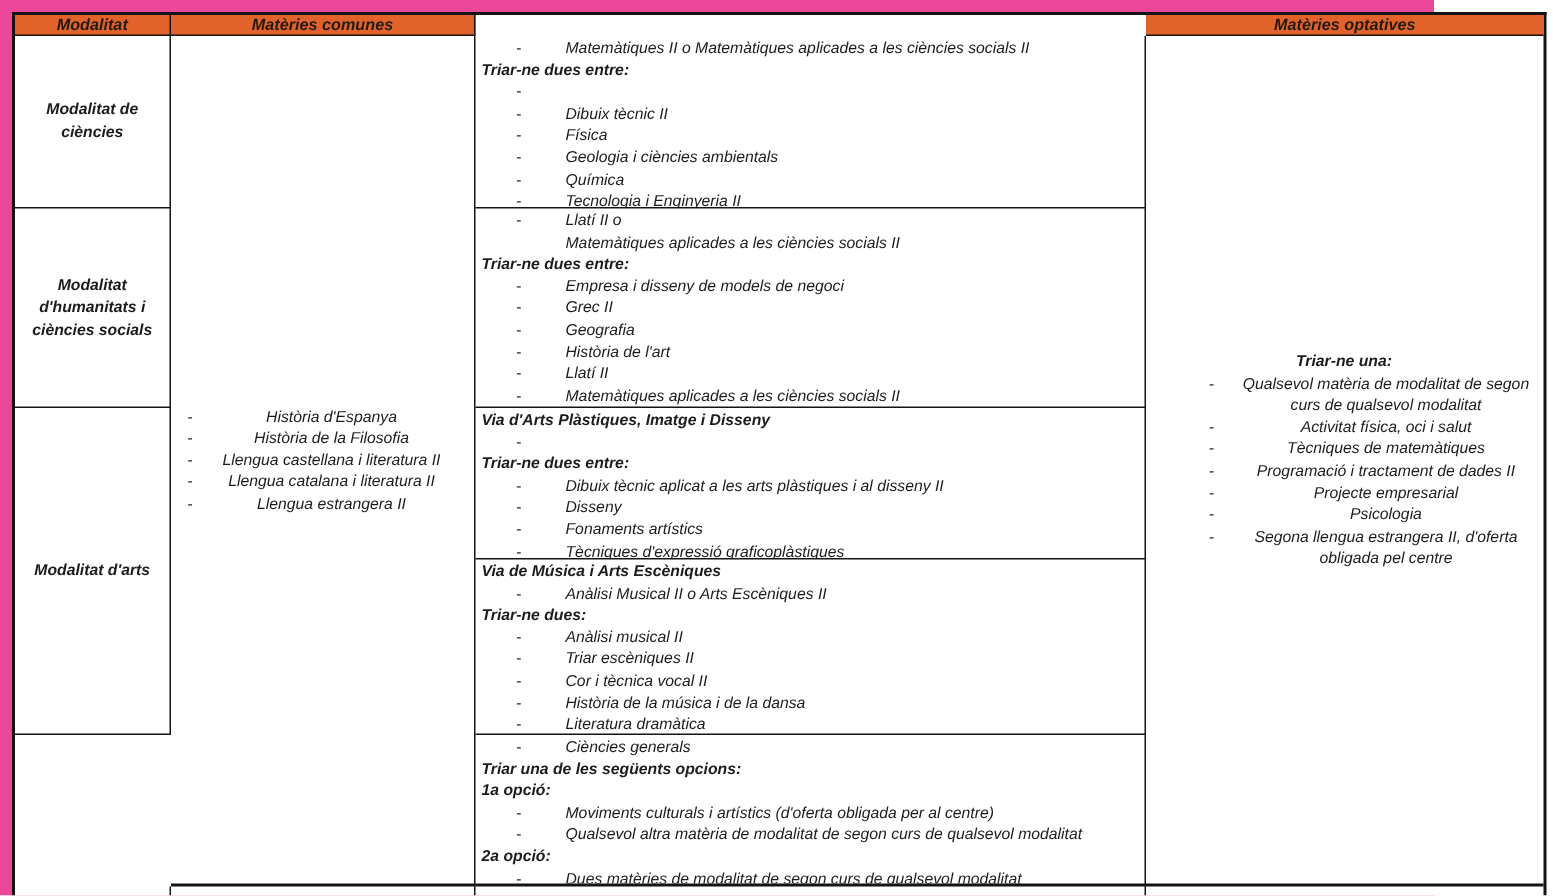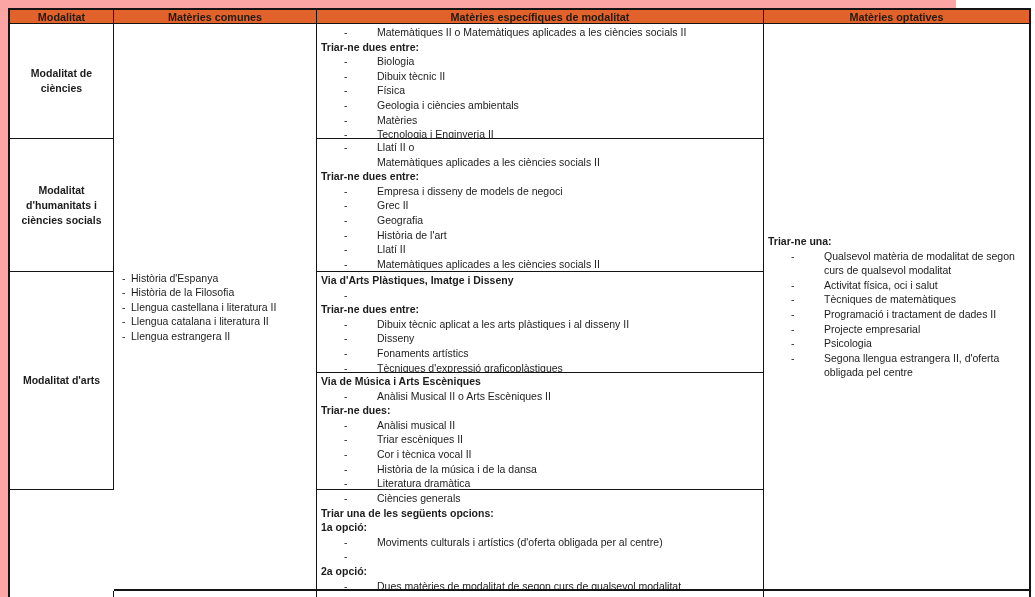--- a/index.html
+++ b/index.html
@@ -1,18 +1,18 @@
 <!DOCTYPE html>
 <html lang="ca"><head>
 <meta charset="utf-8">
 <style>
   * { margin:0; padding:0; box-sizing:border-box; }
   html,body { width:1035px; height:597px; background:#ffffff; overflow:hidden;
               font-family:"Liberation Sans","DejaVu Sans",sans-serif; }
-  #page { position:relative; width:956px; height:597px; background:#fca5a5; }
+  #page { position:relative; width:956px; height:597px; background:#ec4899;font-style:italic; }
 
   #curriculum-table {
     position:absolute; left:8px; top:8px;
     width:1023px; height:589px;
     border:2px solid #141414; border-bottom:none;
     display:grid;
     grid-template-columns:104px 203px 447px 265px;
     grid-template-rows:14px 115px 133px 101px 117px 101px 6px;
     background:#fff;
   }
@@ -34,21 +34,21 @@
   .cell.nobr { border-right:none; }
   .cell.thickbtm { border-bottom:2px solid #141414; }
   .cell.stub { border-bottom:none; }
 
   .rowlabel {
     display:flex; align-items:center; justify-content:center;
     text-align:center; font-weight:bold; font-size:10.5px; line-height:15px;
     color:#1c1c1c; padding:8px 7px;
   }
 
-  .vcenter { display:flex; flex-direction:column; justify-content:center; }
+  .vcenter { display:flex; flex-direction:column; justify-content:center;text-align:center; }
 
   .ln { min-height:14.6px; }
   .ln.hd { font-weight:bold; }
   .ln.bl { display:flex; align-items:flex-start; }
   .ln.bl .dash { flex:0 0 33px; margin-left:23px; }
   .ln.bl .tx { flex:1 1 auto; }
   .ln.dl { display:flex; align-items:flex-start; padding-left:2px; }
   .ln.dl .dash { flex:0 0 9px; }
   .ln.dl .tx { flex:1 1 auto; }
 
@@ -59,21 +59,20 @@
 </style>
 </head>
 <body>
 
 <div id="page">
 
   <div id="curriculum-table">
 
     <div class="hcell gc1">Modalitat</div>
     <div class="hcell gc2">Matèries comunes</div>
-    <div class="hcell gc3">Matèries específiques de modalitat</div>
     <div class="hcell gc4 last">Matèries optatives</div>
 
     <div class="cell rowlabel gc1" style="grid-row:2;">Modalitat de ciències</div>
     <div class="cell rowlabel gc1" style="grid-row:3;">Modalitat d'humanitats i ciències socials</div>
     <div class="cell rowlabel gc1" style="grid-row:4 / span 2;">Modalitat d'arts</div>
     <div class="cell gc1 stub" style="grid-row:7;"></div>
 
     <div class="cell vcenter gc2 thickbtm" style="grid-row:2 / span 5; padding-left:6px;">
         <div class="ln dl">
           <span class="dash">-</span>
@@ -99,37 +98,36 @@
     <div class="cell gc2 stub" style="grid-row:7;"></div>
 
     <div class="cell gc3" style="grid-row:2;">
         <div class="ln bl">
           <span class="dash">-</span>
           <span class="tx">Matemàtiques II o Matemàtiques aplicades a les ciències socials II</span>
         </div>
         <div class="ln hd">Triar-ne dues entre:</div>
         <div class="ln bl">
           <span class="dash">-</span>
-          <span class="tx">Biologia</span>
         </div>
         <div class="ln bl">
           <span class="dash">-</span>
           <span class="tx">Dibuix tècnic II</span>
         </div>
         <div class="ln bl">
           <span class="dash">-</span>
           <span class="tx">Física</span>
         </div>
         <div class="ln bl">
           <span class="dash">-</span>
           <span class="tx">Geologia i ciències ambientals</span>
         </div>
         <div class="ln bl">
           <span class="dash">-</span>
-          <span class="tx">Matèries</span>
+          <span class="tx">Química</span>
         </div>
         <div class="ln bl">
           <span class="dash">-</span>
           <span class="tx">Tecnologia i Enginyeria II</span>
         </div>
       </div>
     <div class="cell gc3" style="grid-row:3;">
         <div class="ln bl">
           <span class="dash">-</span>
           <span class="tx">Llatí II o</span>
@@ -221,20 +219,21 @@
           <span class="tx">Ciències generals</span>
         </div>
         <div class="ln hd">Triar una de les següents opcions:</div>
         <div class="ln hd">1a opció:</div>
         <div class="ln bl">
           <span class="dash">-</span>
           <span class="tx">Moviments culturals i artístics (d'oferta obligada per al centre)</span>
         </div>
         <div class="ln bl">
           <span class="dash">-</span>
+          <span class="tx">Qualsevol altra matèria de modalitat de segon curs de qualsevol modalitat</span>
         </div>
         <div class="ln hd">2a opció:</div>
         <div class="ln bl">
           <span class="dash">-</span>
           <span class="tx">Dues matèries de modalitat de segon curs de qualsevol modalitat</span>
         </div>
       </div>
     <div class="cell gc3 stub" style="grid-row:7;"></div>
 
     <div class="cell vcenter gc4 nobr thickbtm" style="grid-row:2 / span 5;">

